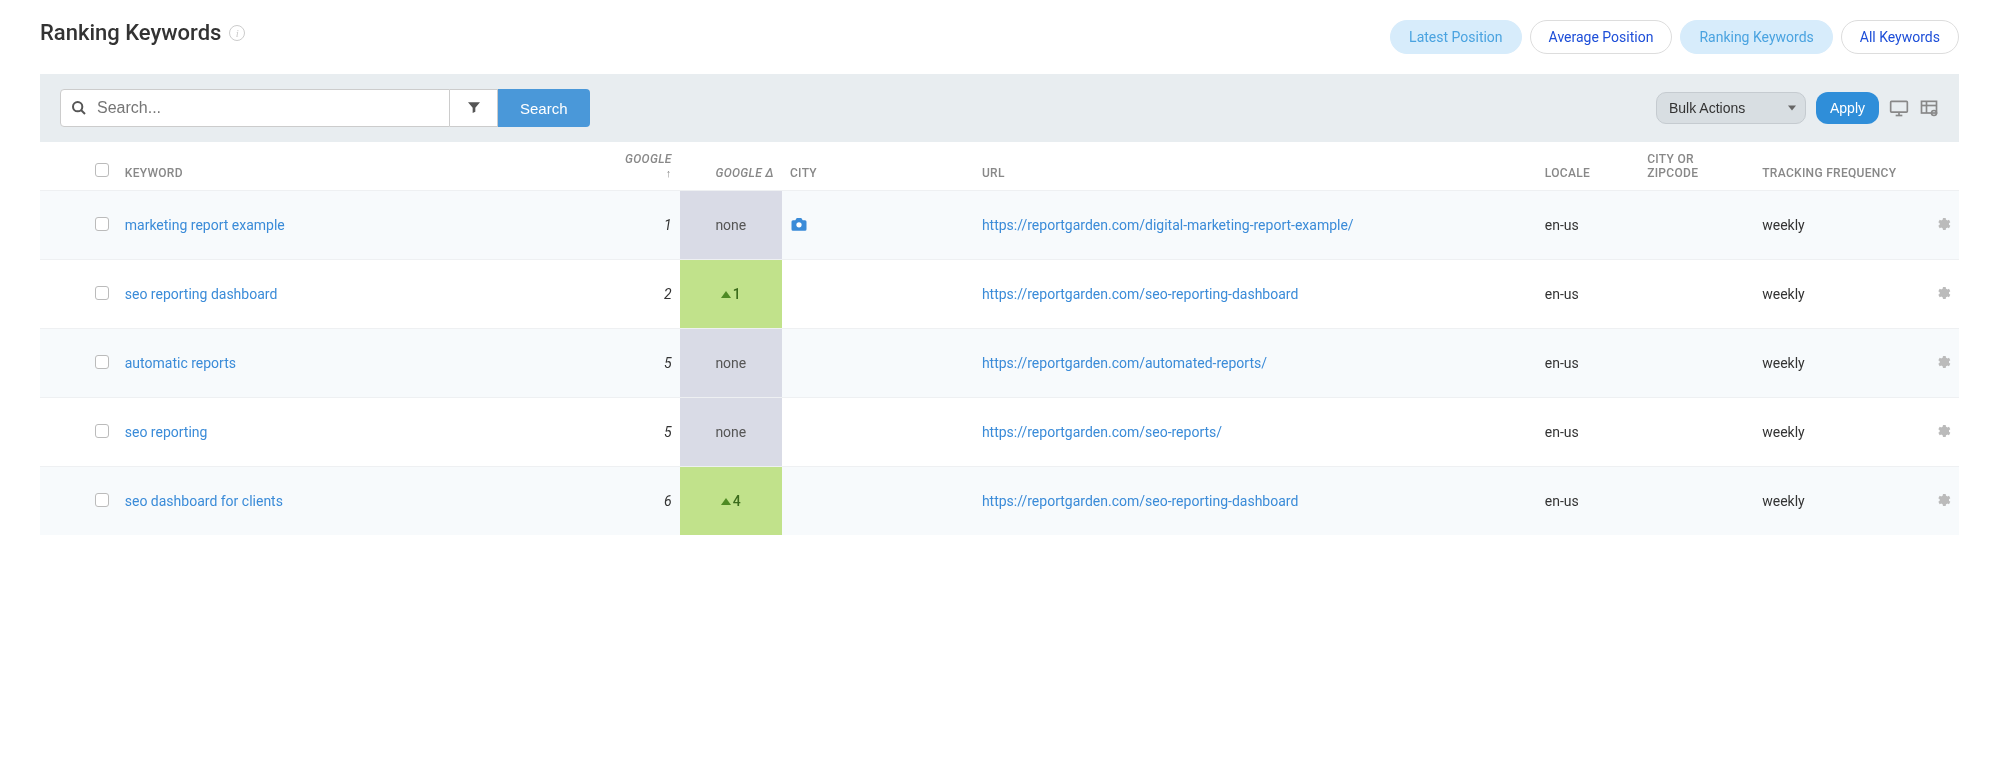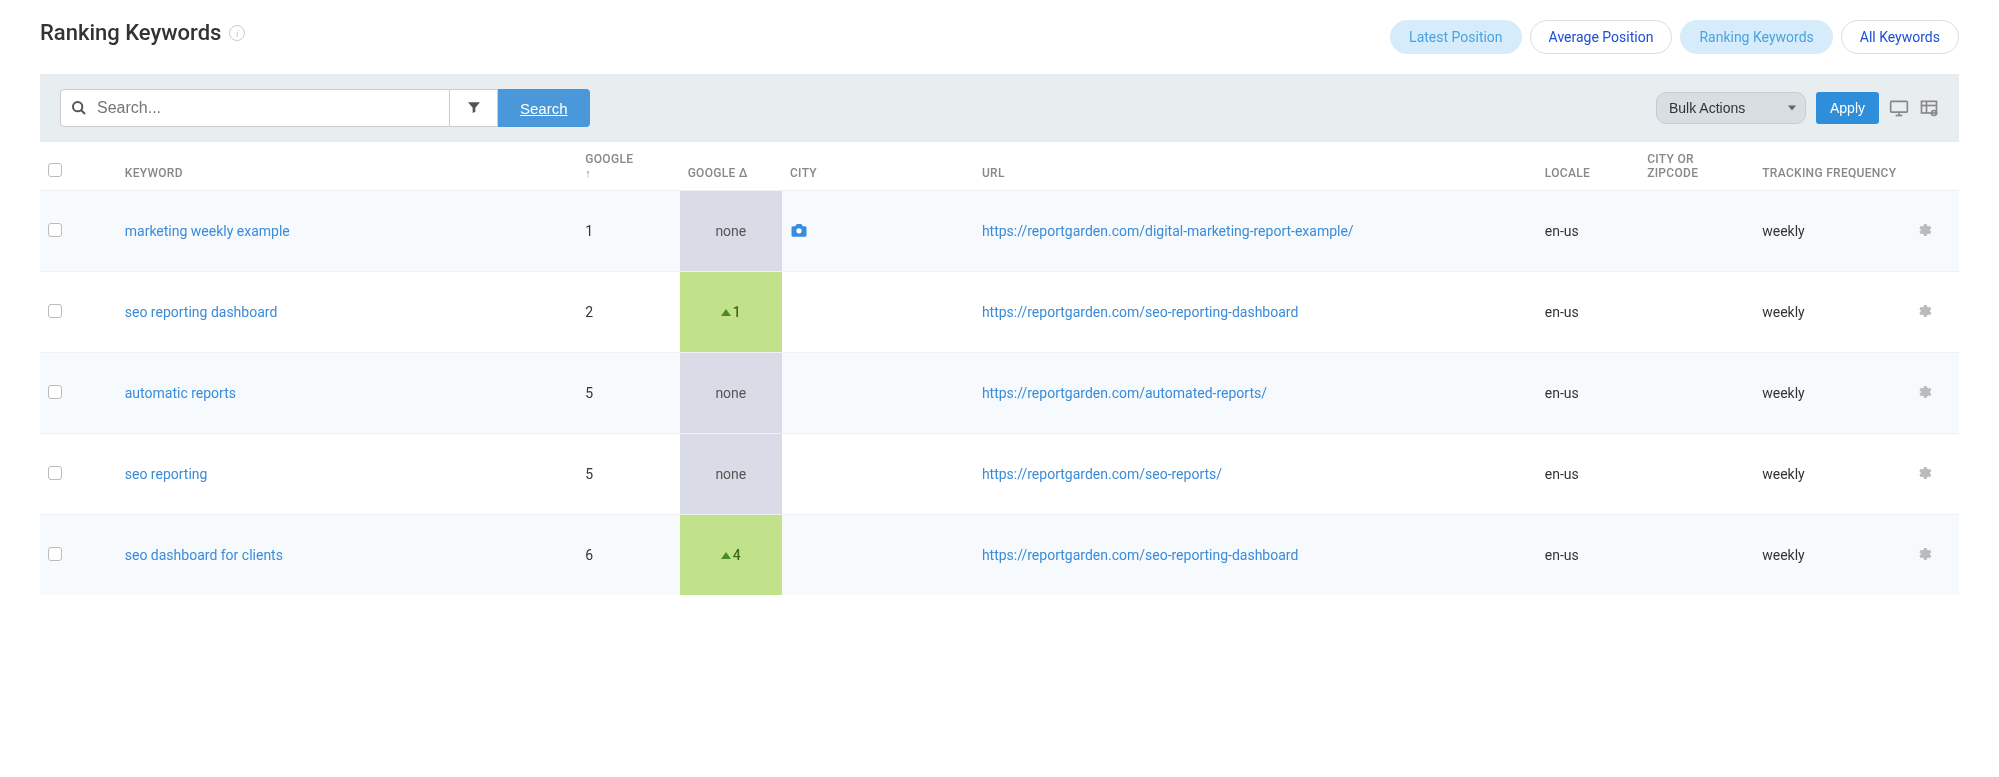--- a/index.html
+++ b/index.html
@@ -108,21 +108,20 @@
   }
   .search-btn {
     height: 38px;
     padding: 0 22px;
     background: #4a98d9;
     color: #fff;
     border: none;
     border-radius: 0 4px 4px 0;
     font-size: 15px;
     cursor: pointer;
-    text-decoration: underline;
   }
   .toolbar-right {
     display: flex;
     align-items: center;
     gap: 10px;
   }
   .bulk-select {
     background: #d8dee2;
     border: 1px solid #c5cbd0;
     height: 32px;
@@ -148,21 +147,21 @@
     border-right: 4px solid transparent;
     border-top: 5px solid #666;
     pointer-events: none;
   }
   .apply-btn {
     background: #2f8ed9;
     color: #fff;
     border: none;
     height: 32px;
     padding: 0 14px;
-    border-radius: 3px;
+    border-radius: 12px;
     font-size: 14px;
     cursor: pointer;
     text-align: center;
   }
   .tool-icon {
     color: #888;
     cursor: pointer;
     display: inline-flex;
   }
 
@@ -203,29 +202,29 @@
     border-top: 1px solid #eef0f2;
     font-size: 14px;
     vertical-align: middle;
   }
   tbody tr:nth-child(odd) { background: #f7fafc; }
   tbody tr:nth-child(even) { background: #fff; }
   .kw-link, .url-link {
     color: #3a8bd8;
     text-decoration: none;
   }
-  .cell-center { text-align: left; }
+  .cell-center { text-align: right; font-style: italic; }
   .delta-cell {
     text-align: center;
     height: 100%;
   }
   .delta-none { background: #d9dbe6; color:#555;}
   .delta-up { background: #c1e28b; color: #3b6b1b; font-weight: 500;}
   .delta-inner {
-    height: 80px;
+    height: 68px;
     display: flex;
     align-items:center;
     justify-content:center;
     gap:2px;
     padding: 0 8px;
   }
   .tri-up {
     width:0; height:0;
     border-left:5px solid transparent;
     border-right:5px solid transparent;
@@ -333,21 +332,21 @@
         <th>URL</th>
         <th>LOCALE</th>
         <th>CITY OR ZIPCODE</th>
         <th>TRACKING FREQUENCY</th>
         <th></th>
       </tr>
     </thead>
     <tbody id="table-body">
         <tr>
           <td class="cell-center"><span class="checkbox"></span></td>
-          <td><a href="#" class="kw-link">marketing weekly example</a></td>
+          <td><a href="#" class="kw-link">marketing report example</a></td>
           <td class="cell-center">1</td>
           <td class="no-pad delta-cell">
             <div class="delta-inner delta-none">
               <span>none</span>
             </div>
           </td>
           <td><span class="camera-icon">
               <svg width="18" height="18" viewBox="0 0 24 24" fill="currentColor">
                 <path d="M4 7h3l2-3h6l2 3h3a2 2 0 0 1 2 2v10a2 2 0 0 1-2 2H4a2 2 0 0 1-2-2V9a2 2 0 0 1 2-2z"></path>
                 <circle cx="12" cy="13" r="3.5" fill="#fff"></circle>

